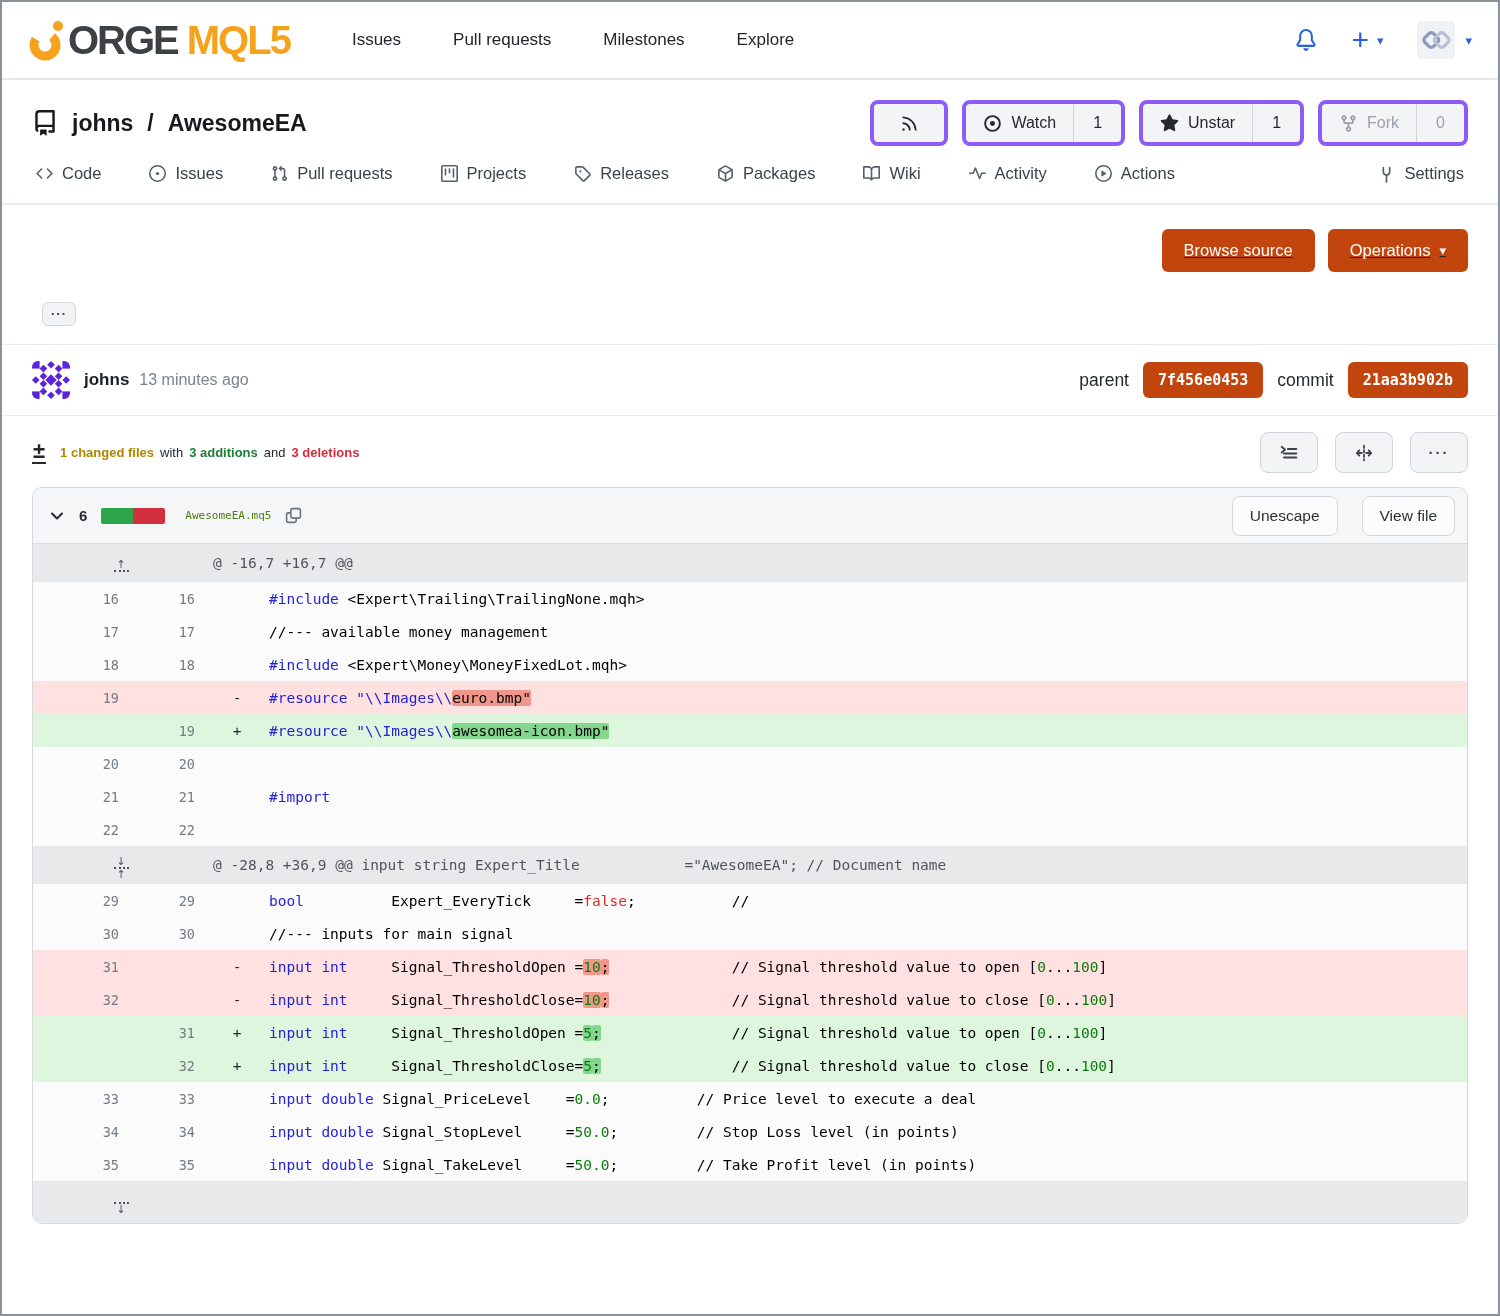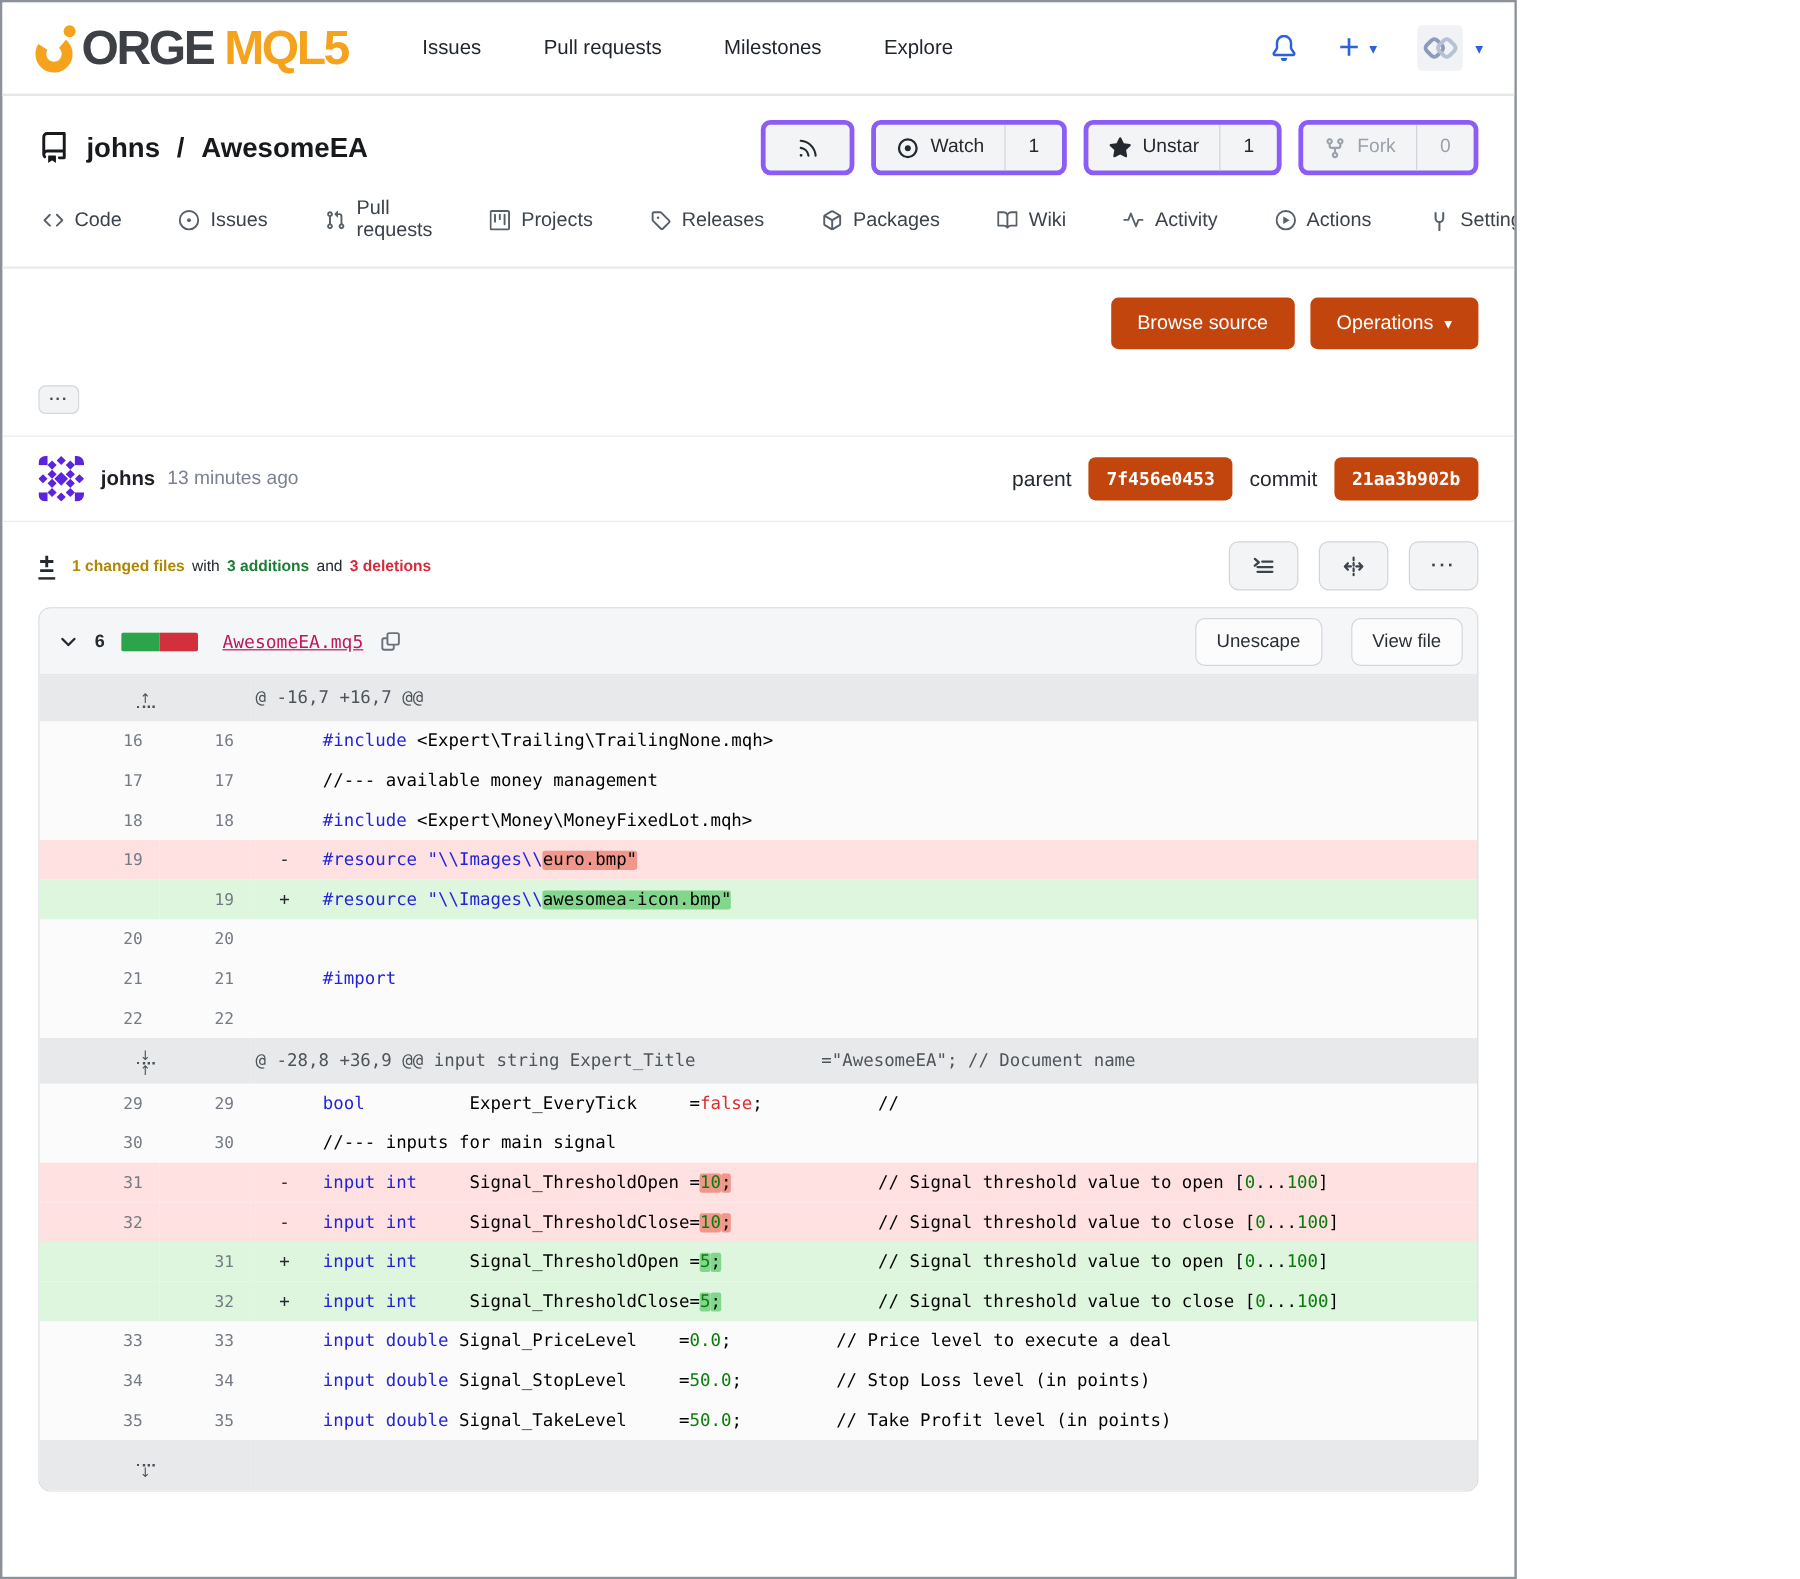--- a/index.html
+++ b/index.html
@@ -1,18 +1,18 @@
 <!DOCTYPE html>
 <html><head>
 <meta charset="utf-8">
 <style>
   * { margin:0; padding:0; box-sizing:border-box; }
   html,body { background:#ffffff; }
   body { width:1500px; height:1316px; font-family:"Liberation Sans", sans-serif; color:#24292f; }
-  .page { width:1264px; height:1316px; border:2px solid #8b9099; background:#fff; overflow:hidden; }
+  .page { width:1500px; height:1316px; border:2px solid #8b9099; background:#fff; overflow:hidden; }
 
   
   .navbar { height:78px; display:flex; align-items:center; padding:0 26px; border-bottom:2px solid #e4e6ea; background:#fff; }
   .logo { display:flex; align-items:center; cursor:pointer; }
   .logo-text { font-size:40px; font-weight:800; letter-spacing:-2px; color:#3d4045; margin-left:2px; }
   .logo-mql5 { color:#f5a31c; margin-left:9px; }
   .nav-links { display:flex; gap:52px; margin-left:62px; font-size:17px; color:#21262c; }
   .nav-link { cursor:pointer; }
   .nav-right { margin-left:auto; display:flex; align-items:center; gap:34px; }
   .nav-icon-btn { display:flex; align-items:center; gap:8px; color:#2b62d9; cursor:pointer; }
@@ -32,21 +32,21 @@
   .btn-group.disabled .btn-seg, .btn-group.disabled .btn-count { color:#9ba1aa; cursor:default; }
   .btn-icon-only { width:70px; justify-content:center; }
 
   
   .repo-tabs { display:flex; align-items:center; gap:48px; padding:6px 34px 20px 34px; border-bottom:2px solid #e9ebee; }
   .tab { display:flex; align-items:center; gap:9px; font-size:16.5px; color:#3b424c; cursor:pointer; }
   .tab svg { color:#57606a; }
   .tab-settings { margin-left:auto;align-items:flex-end; }
 
   
-  .commit-head { padding:24px 30px 18px 30px; }
+  .commit-head { padding:24px 30px 18px 40px;text-decoration:underline; }
   .commit-actions { display:flex; justify-content:flex-end; gap:13px; }
   .btn-orange { background:#c2450d; color:#fff; border:none; border-radius:6px; padding:12px 22px; font-size:16.5px; font-family:"Liberation Sans",sans-serif; cursor:pointer; display:flex; align-items:center; gap:9px; }
   .btn-orange .caret { color:#fff; }
   .commit-expander { margin-top:30px; background:#f1f3f5; border:1px solid #d4d7dc; border-radius:6px; width:34px; height:24px; font-size:13px; font-weight:700; letter-spacing:1px; color:#3c434c; line-height:10px; cursor:pointer; }
   .divider { border:none; border-top:1px solid #e9ebee; }
 
   
   .author-row { display:flex; align-items:center; padding:16px 30px; }
   .avatar-johns { width:38px; height:38px; border-radius:6px; overflow:hidden; background:#fff; }
   .author-name { font-size:17px; font-weight:700; color:#1c1f24; margin-left:14px; }
@@ -67,21 +67,21 @@
   .mini-btn { width:58px; height:41px; background:#f3f4f6; border:1px solid #d0d4da; border-radius:8px; display:flex; align-items:center; justify-content:center; color:#3c434c; cursor:pointer; font-size:15px; letter-spacing:2px; font-weight:700; }
 
   
   .file-box { margin:0 30px 26px 30px; border:1px solid #d6d9dd; border-radius:10px; overflow:hidden; }
   .file-header { height:56px; background:#f5f6f8; border-bottom:1px solid #dadde1; display:flex; align-items:center; padding:0 12px 0 16px; gap:14px; }
   .file-chevron { color:#24292f; cursor:pointer; display:flex; }
   .file-changes { font-size:15px; font-weight:700; color:#24292f; }
   .diffstat-bar { display:flex; width:64px; height:16px; border-radius:2px; overflow:hidden; }
   .diffstat-add { flex:1; background:#2ca44a; }
   .diffstat-del { flex:1; background:#d2303c; }
-  .file-name { font-family:"DejaVu Sans Mono",monospace; font-size:15px; color:#be185d; margin-left:6px;text-decoration:underline; }
+  .file-name { font-family:"DejaVu Sans Mono",monospace; font-size:11px; color:#4d7c0f; margin-left:6px; }
   .copy-icon { color:#6a727c; cursor:pointer; display:flex; }
   .file-header-right { margin-left:auto; display:flex; gap:24px; }
   .btn-light { background:#fcfcfd; border:1px solid #d4d7dc; border-radius:8px; padding:10px 17px; font-size:15.5px; color:#2a2f36; font-family:"Liberation Sans",sans-serif; cursor:pointer; }
 
   
   .diff-table { width:100%; border-collapse:collapse; background:#fbfbfc; font-family:"DejaVu Sans Mono",monospace; font-size:14.5px; }
   .diff-table td { padding:0; vertical-align:middle; }
   .diff-table tr { height:33px; }
   tr.row-hunk { height:38px; background:#e8e9eb; }
   tr.row-hunk-last { height:42px; }

